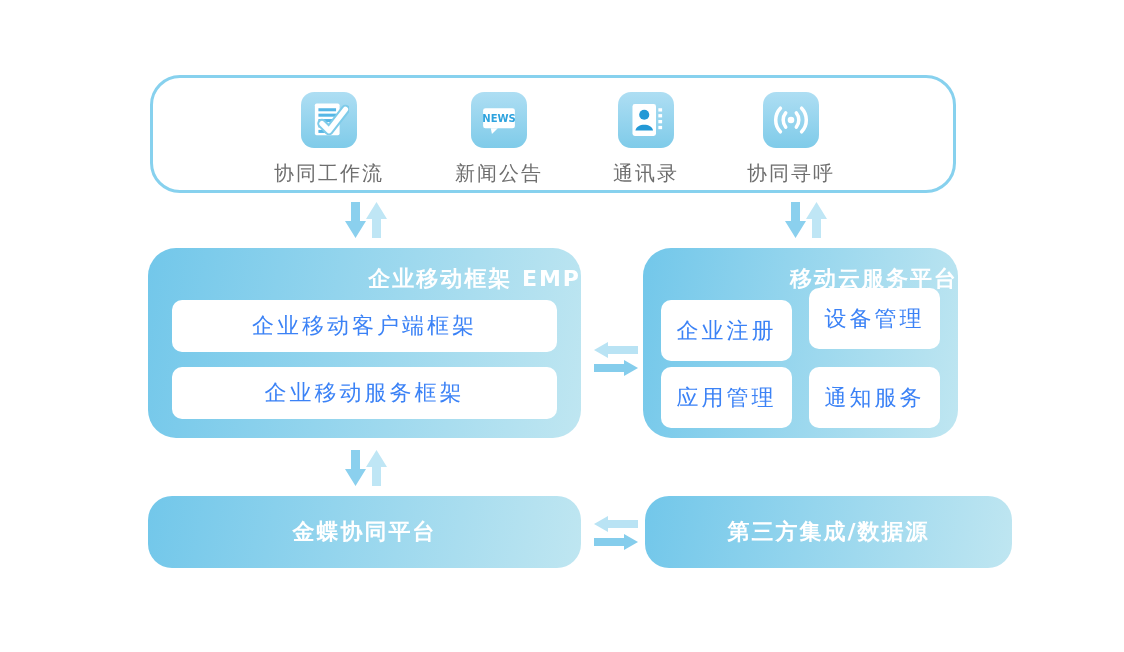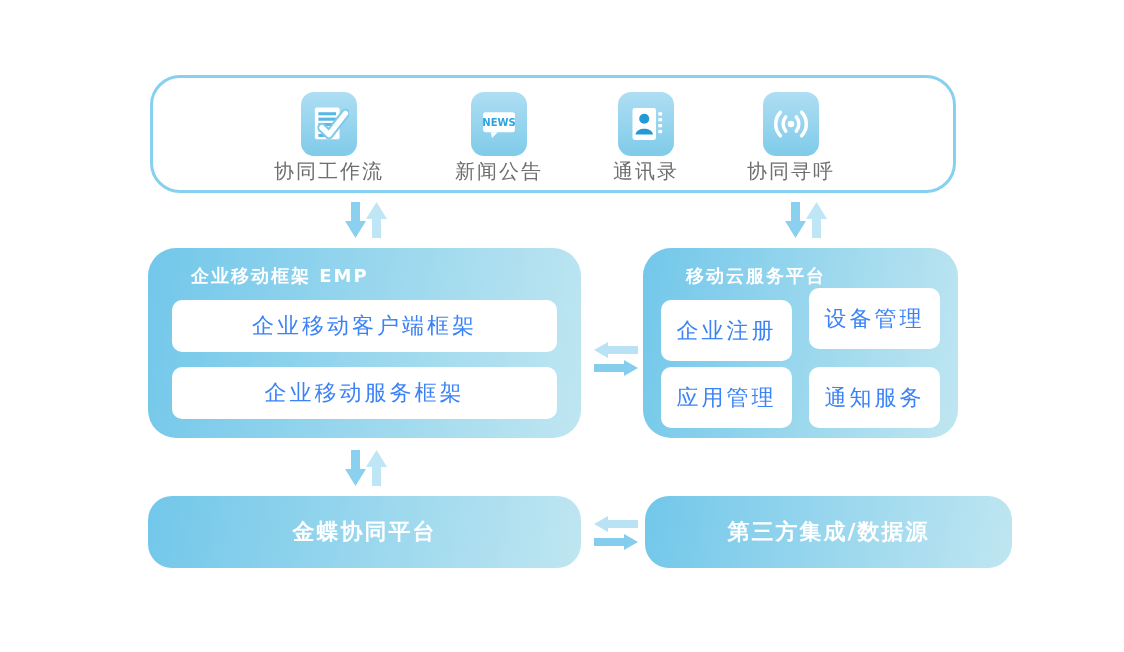--- a/index.html
+++ b/index.html
@@ -5,32 +5,32 @@
   * { margin:0; padding:0; box-sizing:border-box; }
   html,body { width:1124px; height:652px; background:#ffffff;
     font-family:"DejaVu Sans","Liberation Sans",sans-serif; }
   .canvas { position:relative; width:1124px; height:652px; background:#fff; overflow:hidden; }
 
   
   .top-box { position:absolute; left:150px; top:75px; width:806px; height:118px;
     background:#fff; border:3px solid #87d1ee; border-radius:30px; }
   .app { position:absolute; top:14px; display:flex; flex-direction:column; align-items:center;
     transform:translateX(-50%); }
-  .tile { width:56px; height:64px; border-radius:13px;
+  .tile { width:56px; height:56px; border-radius:13px;
     background:linear-gradient(180deg,#aedef3 0%,#7fcbe9 100%);
     display:flex; align-items:center; justify-content:center; }
-  .app-label { margin-top:2px; font-size:20px; color:#6e6e6e; letter-spacing:2px; white-space:nowrap; }
+  .app-label { margin-top:12px; font-size:20px; color:#6e6e6e; letter-spacing:2px; white-space:nowrap; }
 
   
   .big-box { position:absolute; border-radius:28px;
     background:linear-gradient(100deg,#72c7ea 0%,#bfe6f1 100%); }
   .emp   { left:148px; top:248px; width:433px; height:190px; }
   .cloud { left:643px; top:248px; width:315px; height:190px; }
-  .box-title { position:absolute; left:0; right:0; top:16px; text-align:left;
-    color:#ffffff; font-weight:bold; font-size:18px; letter-spacing:2px; white-space:nowrap;padding-left:43px; }
+  .box-title { position:absolute; left:0; right:0; top:16px; text-align:right;
+    color:#ffffff; font-weight:bold; font-size:22px; letter-spacing:2px; white-space:nowrap; }
   .pill { position:absolute; background:#ffffff; border-radius:10px;
     display:flex; align-items:center; justify-content:center;
     font-size:22px; color:#3b82f6; letter-spacing:3px; white-space:nowrap; }
   .pill-wide { left:24px; width:385px; height:52px; }
   .pw1 { top:52px; } .pw2 { top:119px; }
   .pill-sm { width:131px; height:61px; }
   .c11 { left:18px;  top:52px; }  .c12 { left:166px; top:40px; }
   .c21 { left:18px;  top:119px; } .c22 { left:166px; top:119px; }
 
   

